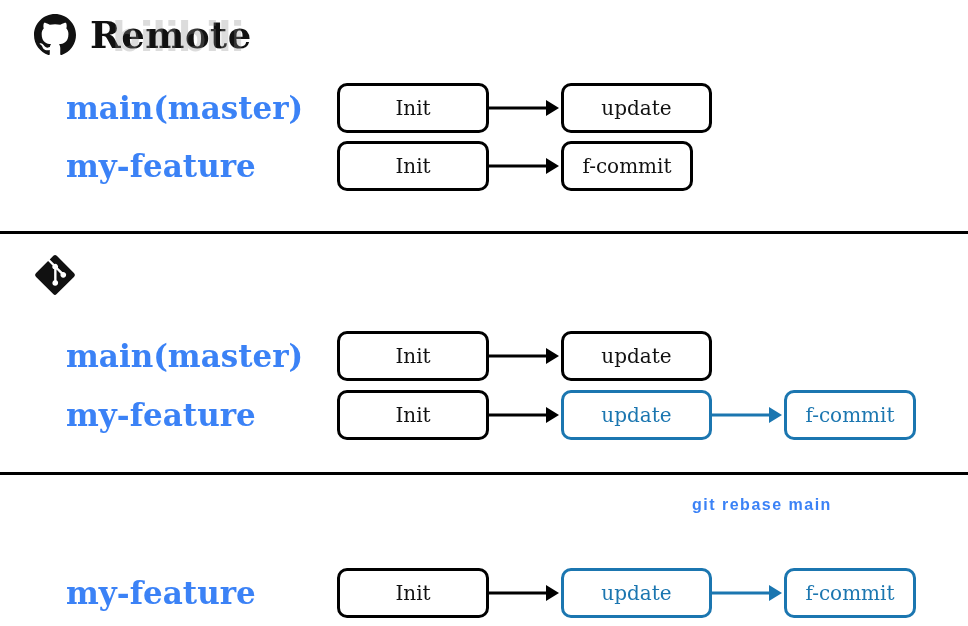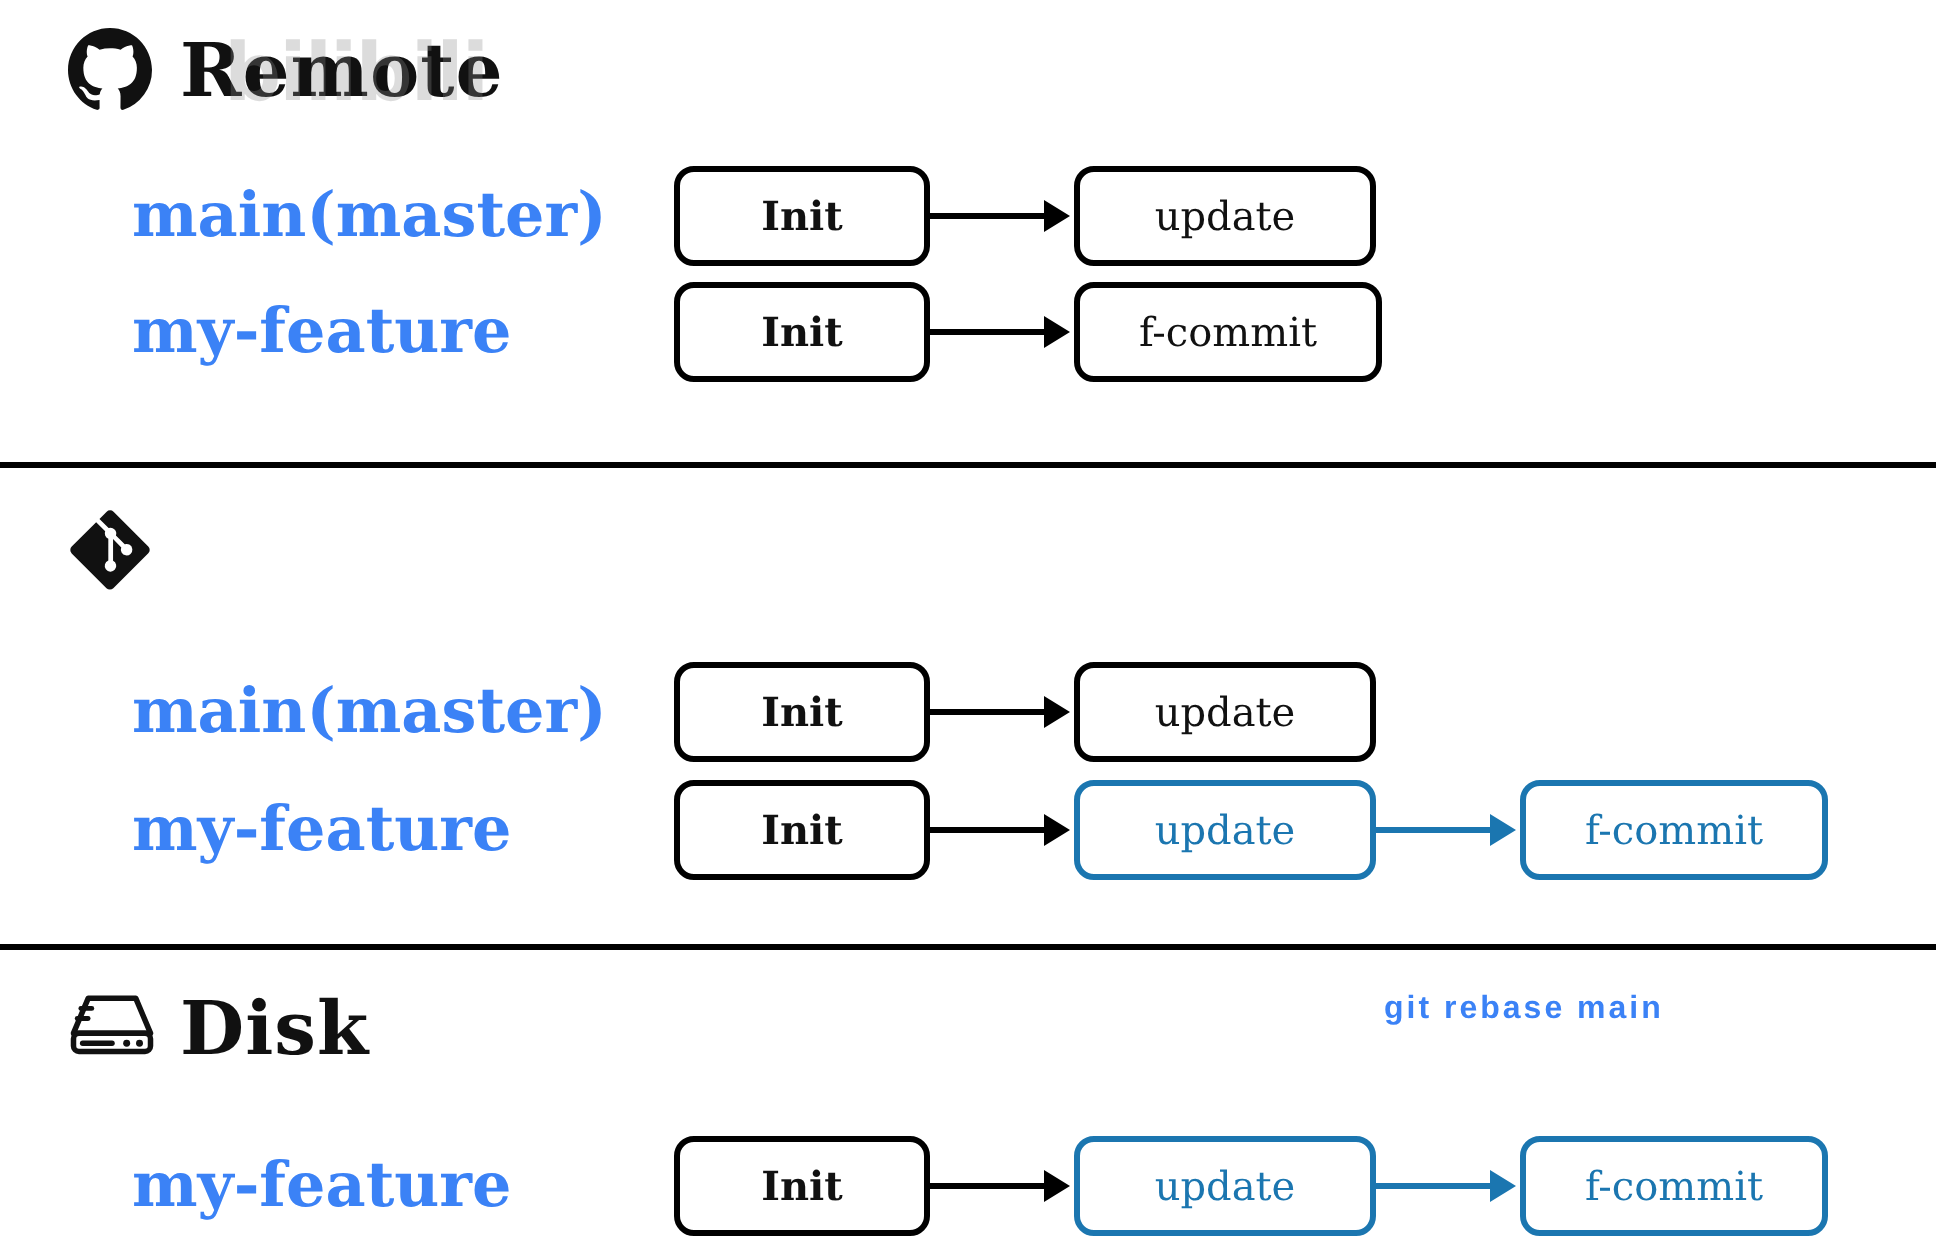--- a/index.html
+++ b/index.html
@@ -103,23 +103,23 @@
     align-items: center;
     justify-content: center;
     font-family: "DejaVu Serif", "Liberation Serif", serif;
     font-size: 20px;
     font-weight: 400;
     color: #111111;
     background: #ffffff;
     white-space: nowrap;
     padding: 0 8px;
   }
-  .commit-box.w-init    { width: 128px; font-weight: bold; }
+  .commit-box.w-init    { width: 152px; }
   .commit-box.w-update  { width: 151px; }
-  .commit-box.w-commit  { width: 154px; text-align: center; }
+  .commit-box.w-commit  { width: 132px; text-align: center; }
 
   .commit-box.blue {
     border-color: #1b76b0;
     color: #1b76b0;
   }
 
   
   .arrow {
     position: relative;
     width: 72px;
@@ -264,34 +264,20 @@
           </div>
         <div class="commit-box w-commit blue">f-commit</div>
       </div>
     </div>
   </div>
 
   <div class="divider" id="divider-2"></div>
 
   <div class="section" id="section-disk">
 
-    <div class="section-header" style="left:34px; top:18px;">
-      <span class="section-icon">
-        <svg viewBox="0 0 48 40" width="44" height="38" aria-hidden="true">
-          <path d="M11 6 H37 L45 25 H3 Z" fill="none" stroke="#111111" stroke-width="3" stroke-linejoin="round"></path>
-          <rect x="3" y="25" width="42" height="10" rx="3" fill="none" stroke="#111111" stroke-width="3"></rect>
-          <line x1="8" y1="30.5" x2="24" y2="30.5" stroke="#111111" stroke-width="3" stroke-linecap="round"></line>
-          <circle cx="32" cy="30.5" r="1.9" fill="#111111"></circle>
-          <circle cx="39" cy="30.5" r="1.9" fill="#111111"></circle>
-          <line x1="7" y1="11.5" x2="13" y2="11.5" stroke="#111111" stroke-width="2.6" stroke-linecap="round"></line>
-          <line x1="5" y1="17" x2="11" y2="17" stroke="#111111" stroke-width="2.6" stroke-linecap="round"></line>
-        </svg>
-      </span>
-      <span class="section-title">Disk</span>
-    </div>
 
     <div class="command-note" style="left:692px; top:21px;">git rebase main</div>
 
     <div class="branch-row" style="top:92px;">
       <span class="branch-label">my-feature</span>
       <div class="chain">
         <div class="commit-box w-init">Init</div>
         <div class="arrow">
             <span class="shaft"></span>
             <span class="head"></span>

